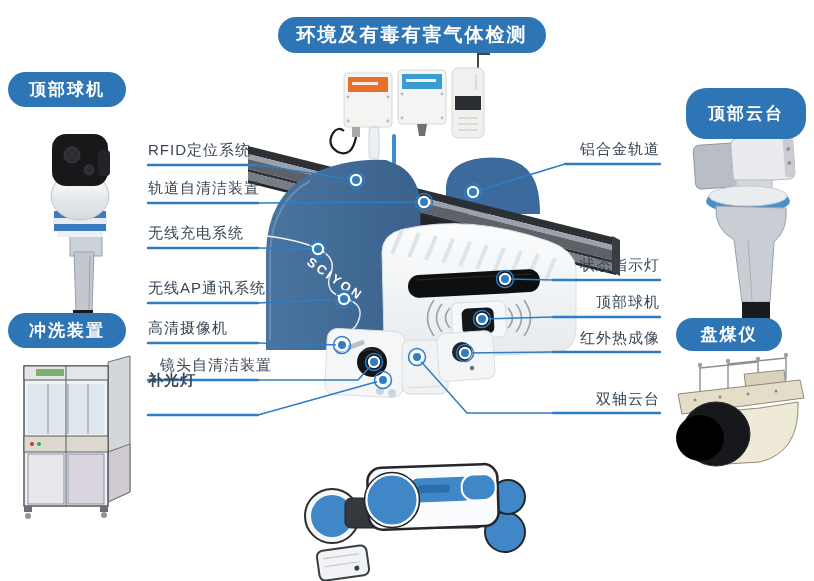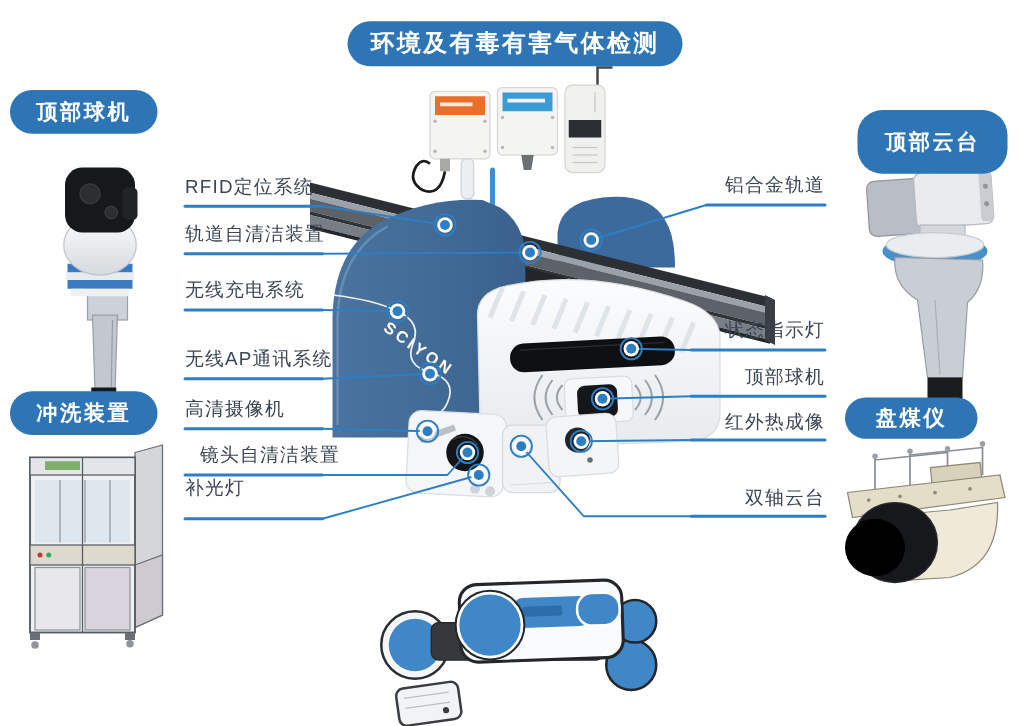--- a/index.html
+++ b/index.html
@@ -304,20 +304,20 @@
   <div class="pill" style="left:686px;top:88px;width:120px;height:51px;">顶部云台</div>
   <div class="pill" style="left:8px;top:313px;width:118px;height:35px;">冲洗装置</div>
   <div class="pill" style="left:676px;top:318px;width:106px;height:33px;">盘煤仪</div>
 
   <div class="lbl" style="left:148px;top:140px;">RFID定位系统</div>
   <div class="lbl" style="left:148px;top:178px;">轨道自清洁装置</div>
   <div class="lbl" style="left:148px;top:223px;">无线充电系统</div>
   <div class="lbl" style="left:148px;top:278px;">无线AP通讯系统</div>
   <div class="lbl" style="left:148px;top:318px;">高清摄像机</div>
   <div class="lbl" style="left:148px;top:355px;margin-left:12px;">镜头自清洁装置</div>
-  <div class="lbl" style="left:148px;top:381px;">补光灯</div>
+  <div class="lbl" style="left:148px;top:370px;font-weight:bold;">补光灯</div>
 
   <div class="lbl lbl-r" style="right:154px;top:139px;">铝合金轨道</div>
   <div class="lbl lbl-r" style="right:154px;top:255px;">状态指示灯</div>
   <div class="lbl lbl-r" style="right:154px;top:292px;">顶部球机</div>
   <div class="lbl lbl-r" style="right:154px;top:328px;">红外热成像</div>
   <div class="lbl lbl-r" style="right:154px;top:389px;">双轴云台</div>
 </div>
 
 </body></html>

